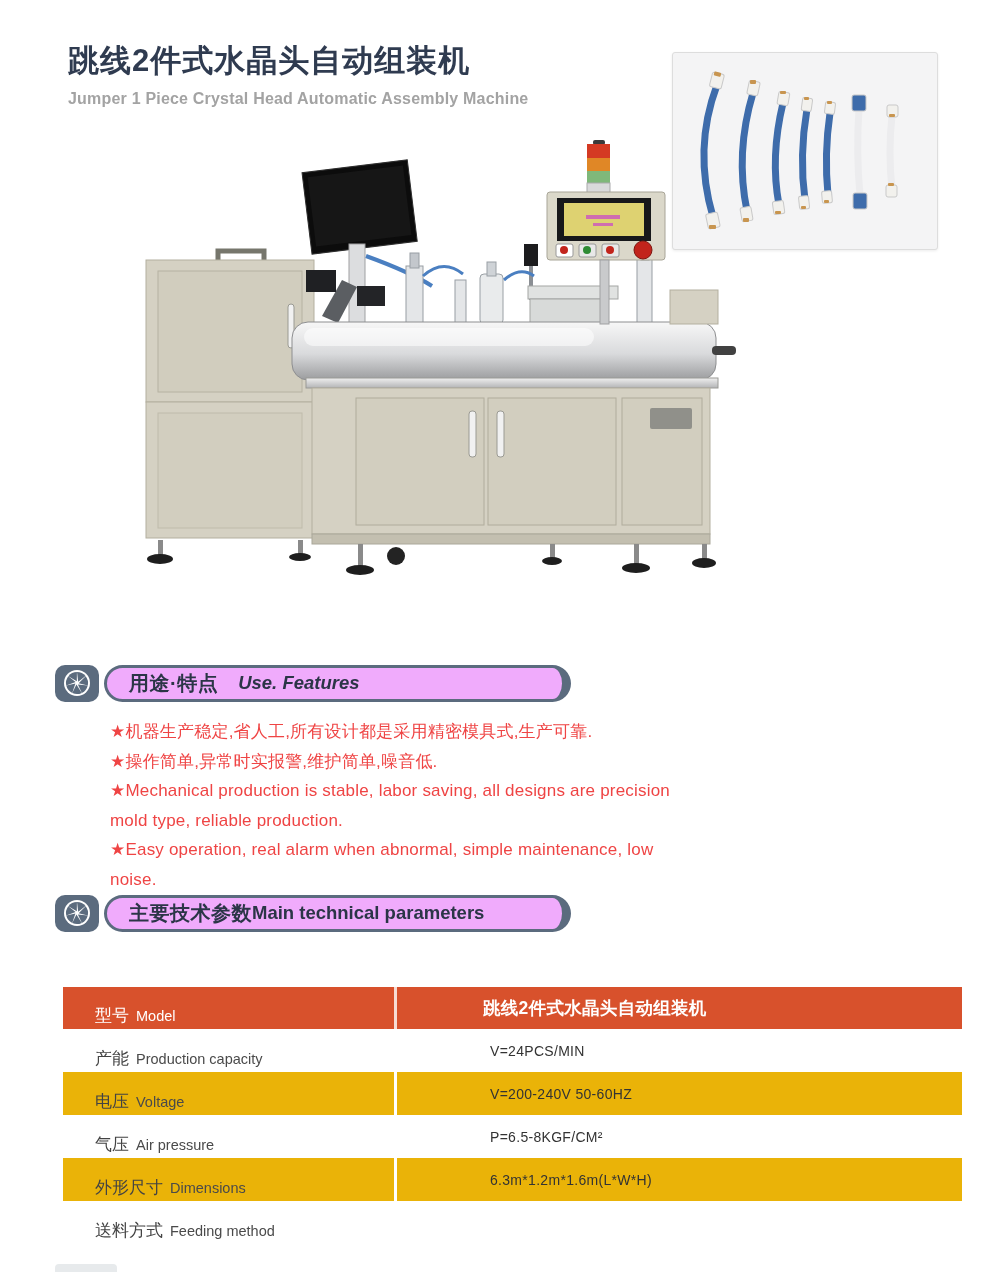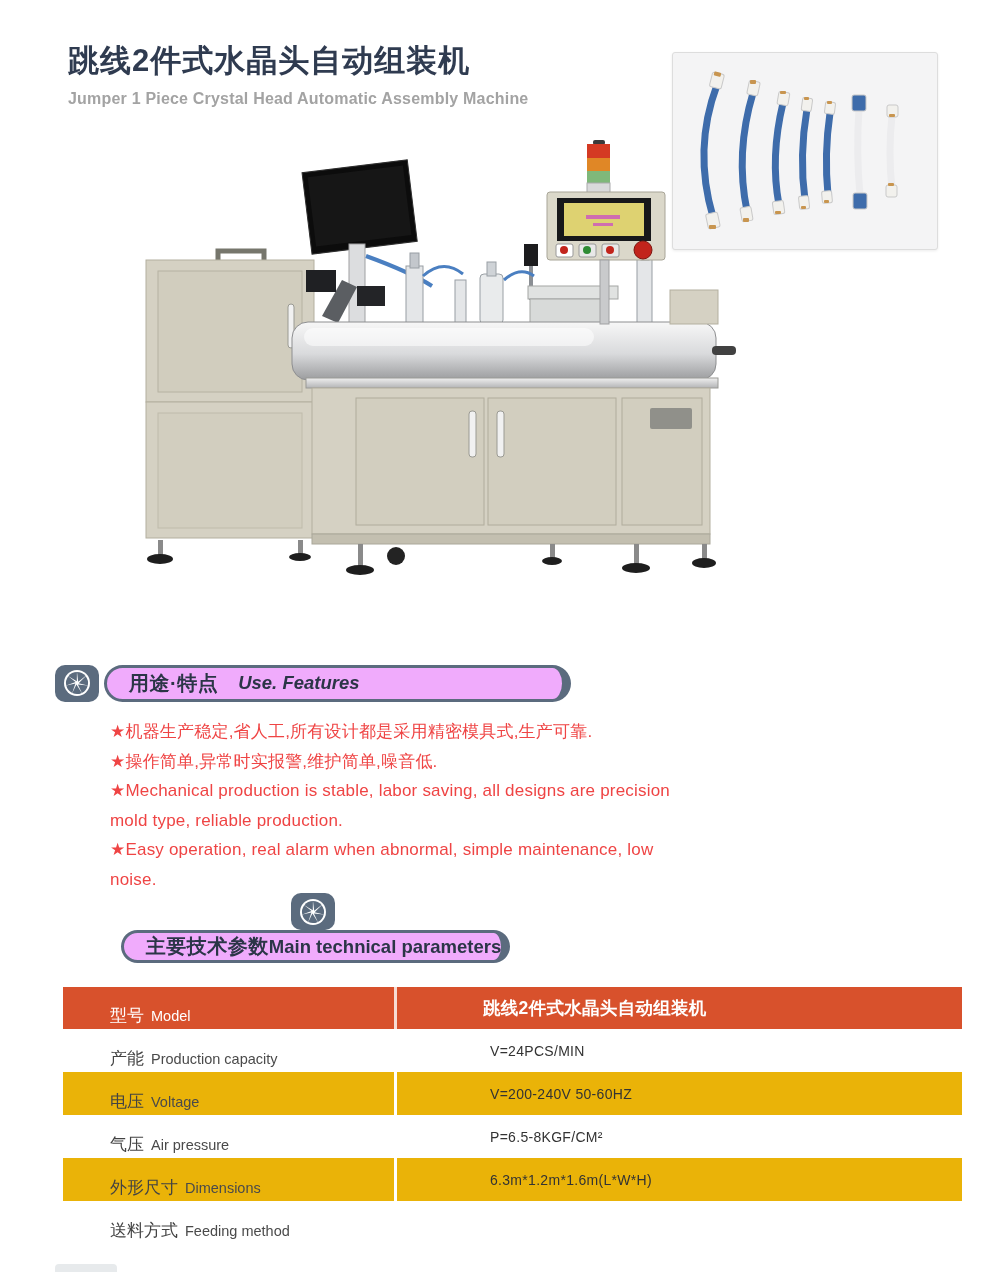--- a/index.html
+++ b/index.html
@@ -23,32 +23,32 @@
   .section-header { display:flex; align-items:center; height:40px; }
   .icon-box { width:44px; height:37px; background:#5b6b7e; border-radius:10px;
               display:flex; align-items:center; justify-content:center; flex:none; }
   .pill { flex:1; height:37px; margin-left:5px; background:#f0abfc;
           border:3px solid #5b6b7e; border-right-width:9px; border-radius:20px;
           display:flex; align-items:center; padding-left:22px; }
   .pill-cn { font-size:20px; font-weight:bold; color:#2b3547; letter-spacing:.5px; }
   .pill-en { font-size:18.5px; font-weight:bold; color:#2b3547; }
   .pill-en.spaced { margin-left:20px;font-style:italic; }
   .sec1 { left:55px; top:663px; width:516px; }
-  .sec2 { left:55px; top:893px; width:516px;flex-direction:column; }
+  .sec2 { left:55px; top:893px; width:516px; }
 
   
   .features { left:110px; top:717px; width:592px; }
   .feature-item { font-size:17px; color:#ef4444; line-height:29.5px; letter-spacing:.2px; }
 
   
   .param-table { left:63px; top:987px; width:899px; font-size:17px; }
   .t-row { display:flex; height:43px; align-items:center; }
   .t-row.header { height:42px; background:#d8512c; color:#ffffff; }
   .t-row.striped { background:#eab308; }
-  .cell-label { width:331px; flex:none; padding-left:47px; display:flex; align-items:baseline; }
+  .cell-label { width:331px; flex:none; padding-left:32px; display:flex; align-items:baseline; }
   .cell-value { flex:1; padding-left:93px; border-left:3px solid #ffffff; align-self:stretch;
                 display:flex; align-items:center; }
   .lab-cn { font-size:17px; color:#434343; }
   .lab-en { font-size:14.5px; color:#4a4a4a; margin-left:7px;margin-top:19px; }
   .t-row.header .lab-cn, .t-row.header .lab-en { color:#ffffff; }
   .val { font-size:14px; color:#333333; letter-spacing:.3px; }
   .t-row.header .val { font-size:17.5px; font-weight:bold; color:#ffffff; padding-left:0; }
   .t-row.header .cell-value { padding-left:86px; border-left-color:rgba(255,255,255,.8); }
 
   

